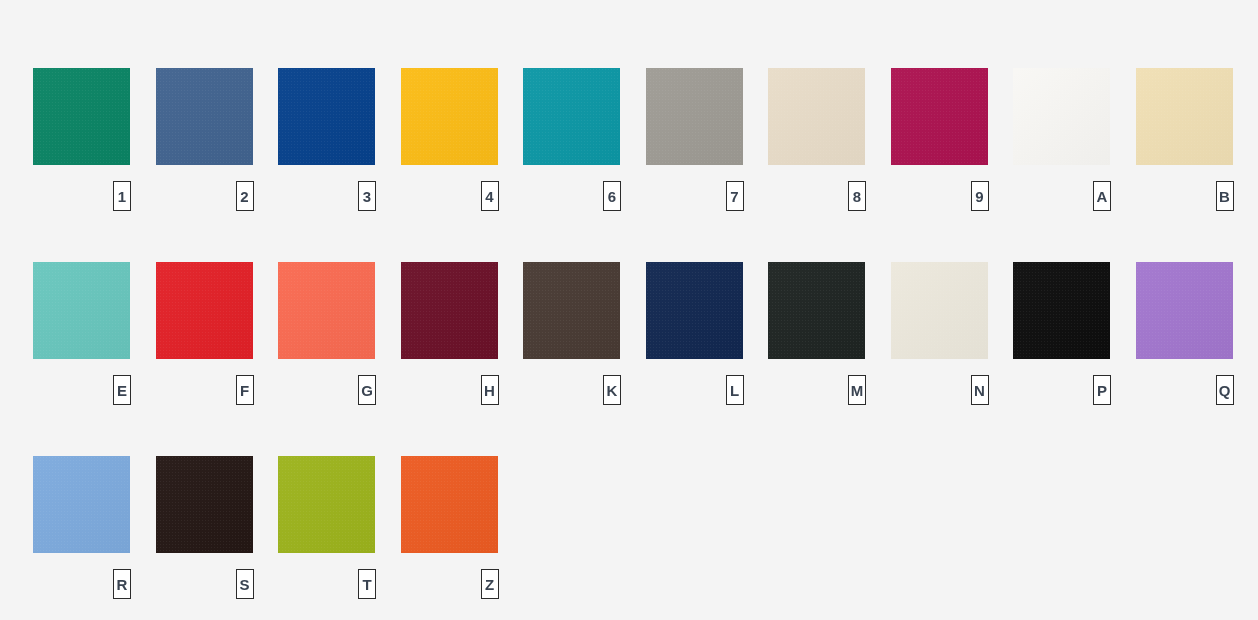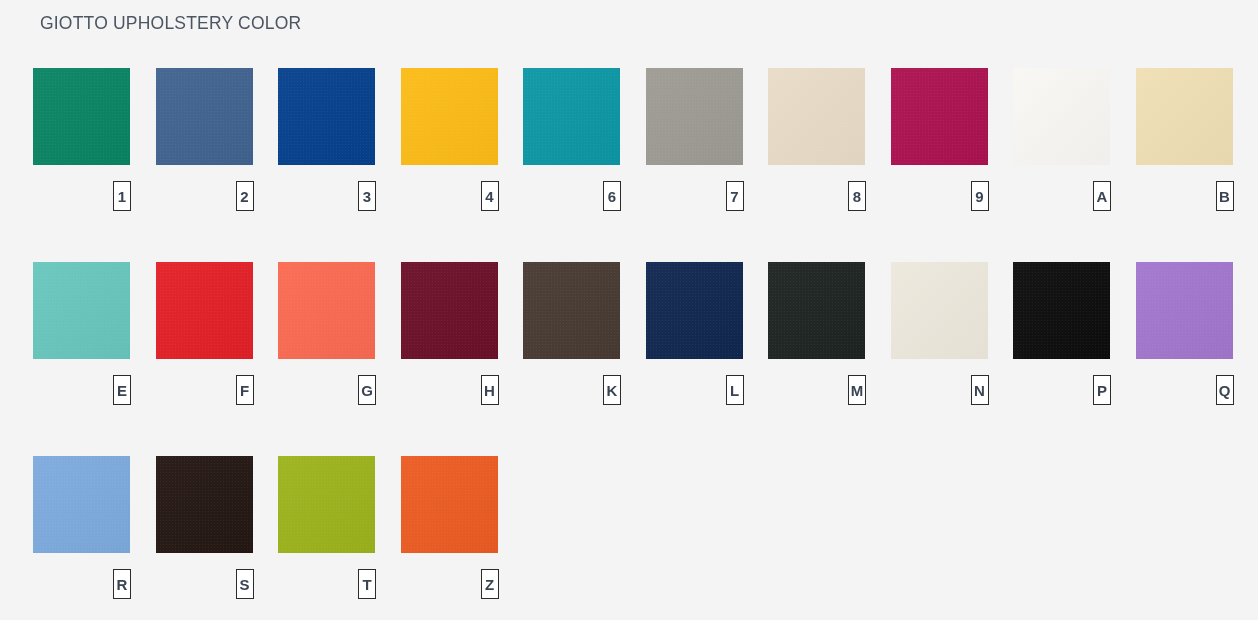--- a/index.html
+++ b/index.html
@@ -87,21 +87,20 @@
     line-height: 1;
     box-sizing: border-box;
     margin-right: -1px;
   }
 </style>
 </head>
 <body style="background: rgb(244, 244, 244);">
 
 <div id="page" style="background: rgb(244, 244, 244);">
 
-  <div id="page-title" style="color: rgb(76, 86, 99);">GIOTTO UPHOLSTERY COLOR</div>
 
   <div class="swatch-grid">
       <div class="swatch-row">
         <div class="swatch-cell">
           <div class="swatch-chip" style="background-color: rgb(10, 132, 100); background-image: radial-gradient(rgba(255, 255, 255, 0.055) 0.5px, transparent 0.6px), radial-gradient(rgba(0, 0, 0, 0.05) 0.5px, transparent 0.6px), linear-gradient(135deg, rgba(255, 255, 255, 0.035), rgba(0, 0, 0, 0.035)); background-position: 0px 0px, 2px 2px, 0px 0px;"></div>
           <div class="swatch-label-row">
             <div class="swatch-label" style="border-color: rgb(43, 43, 43); background: rgb(255, 255, 255); color: rgb(58, 68, 82);">1</div>
           </div>
         </div>
         <div class="swatch-cell">

